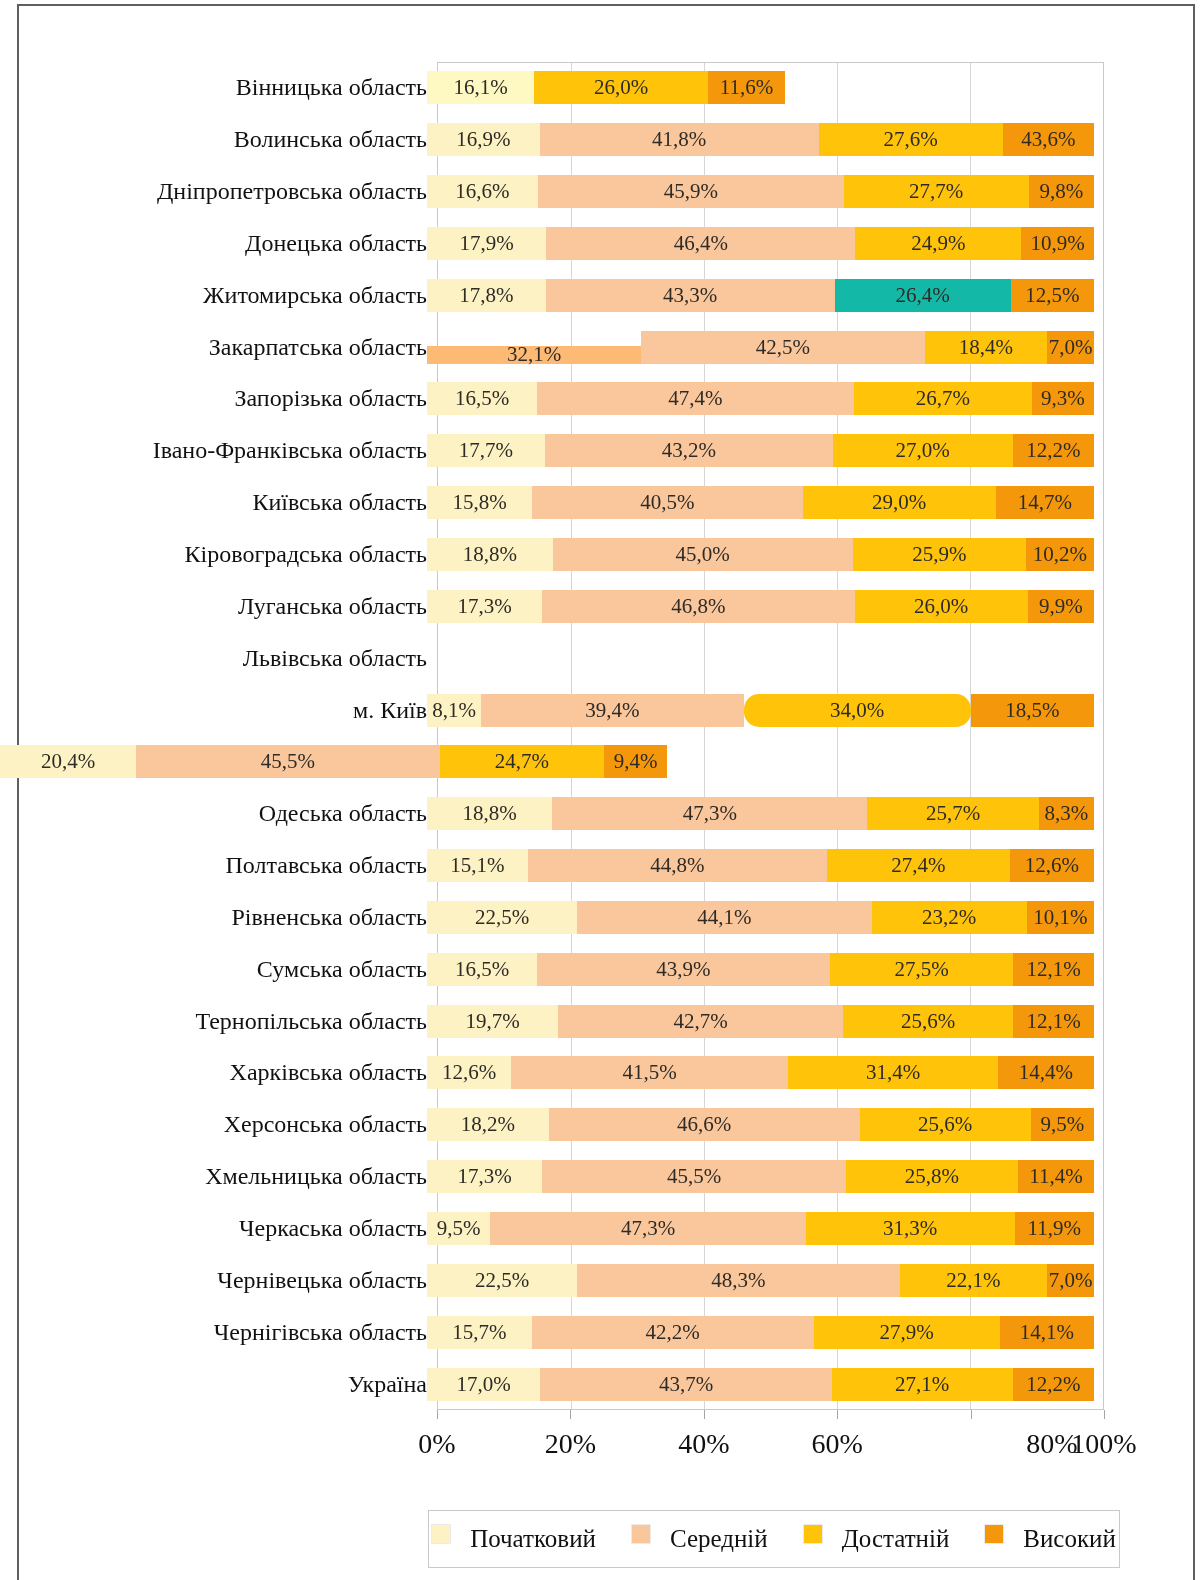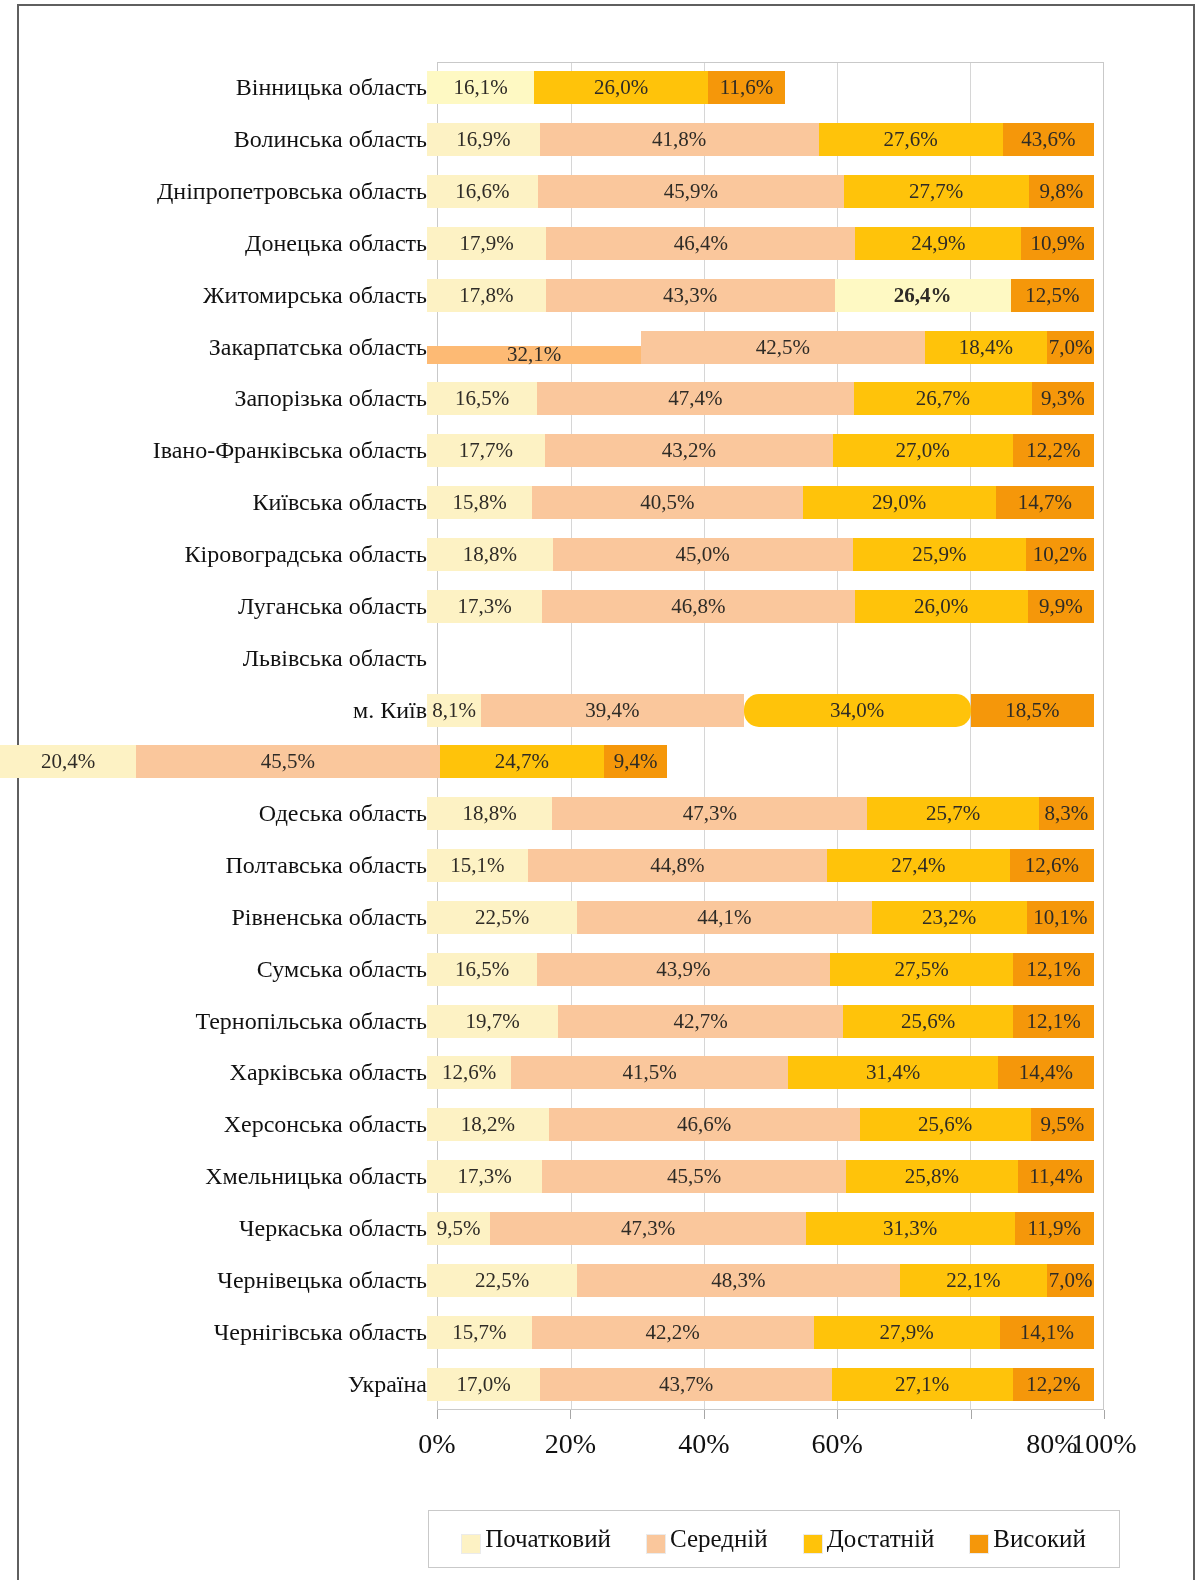--- a/index.html
+++ b/index.html
@@ -44,21 +44,21 @@
     position:absolute;top:1428px;transform:translateX(-50%);
     font-size:28px;color:#111111;white-space:nowrap;
   }
   
   .legend{
     position:absolute;left:428px;top:1510px;width:692px;height:58px;
     border:1px solid #c9c9c9;box-sizing:border-box;
     display:flex;align-items:center;justify-content:center;gap:36px;
     background:#ffffff;
   }
-  .legend-item{display:flex;align-items:flex-end;gap:5px;}
+  .legend-item{display:flex;align-items:flex-start;gap:20px;}
   .legend-swatch{
     width:18px;height:18px;display:inline-block;
     outline:1px solid rgba(0,0,0,0.08);
   }
   .legend-label{font-size:25px;color:#111111;white-space:nowrap;}
 </style>
 </head>
 <body>
 
 <div class="screen">
@@ -113,21 +113,21 @@
           <div class="seg" title="Середній" style="width: 46.3536%; background: rgb(250, 199, 156);">46,4%</div>
           <div class="seg" title="Достатній" style="width: 24.8751%; background: rgb(255, 195, 10);">24,9%</div>
           <div class="seg" title="Високий" style="width: 10.8891%; background: rgb(245, 151, 10);">10,9%</div>
         </div>
       </div>
       <div class="row">
         <div class="row-label">Житомирська область</div>
         <div class="bar">
           <div class="seg" title="Початковий" style="width: 17.8%; background: rgb(253, 242, 196);">17,8%</div>
           <div class="seg" title="Середній" style="width: 43.3%; background: rgb(250, 199, 156);">43,3%</div>
-          <div class="seg" title="Достатній" style="width: 26.4%; background: #fef9c3; font-weight: bold;">26,4%</div>
+          <div class="seg" title="Достатній" style="width: 26.4%; background: #14b8a6;">26,4%</div>
           <div class="seg" title="Високий" style="width: 12.5%; background: rgb(245, 151, 10);">12,5%</div>
         </div>
       </div>
       <div class="row">
         <div class="row-label">Закарпатська область</div>
         <div class="bar">
           <div class="seg" title="Початковий" style="width: 32.1%; background: #fdba74; margin-top: 15px;">32,1%</div>
           <div class="seg" title="Середній" style="width: 42.5%; background: rgb(250, 199, 156);">42,5%</div>
           <div class="seg" title="Достатній" style="width: 18.4%; background: rgb(255, 195, 10);">18,4%</div>
           <div class="seg" title="Високий" style="width: 7%; background: rgb(245, 151, 10);">7,0%</div>

